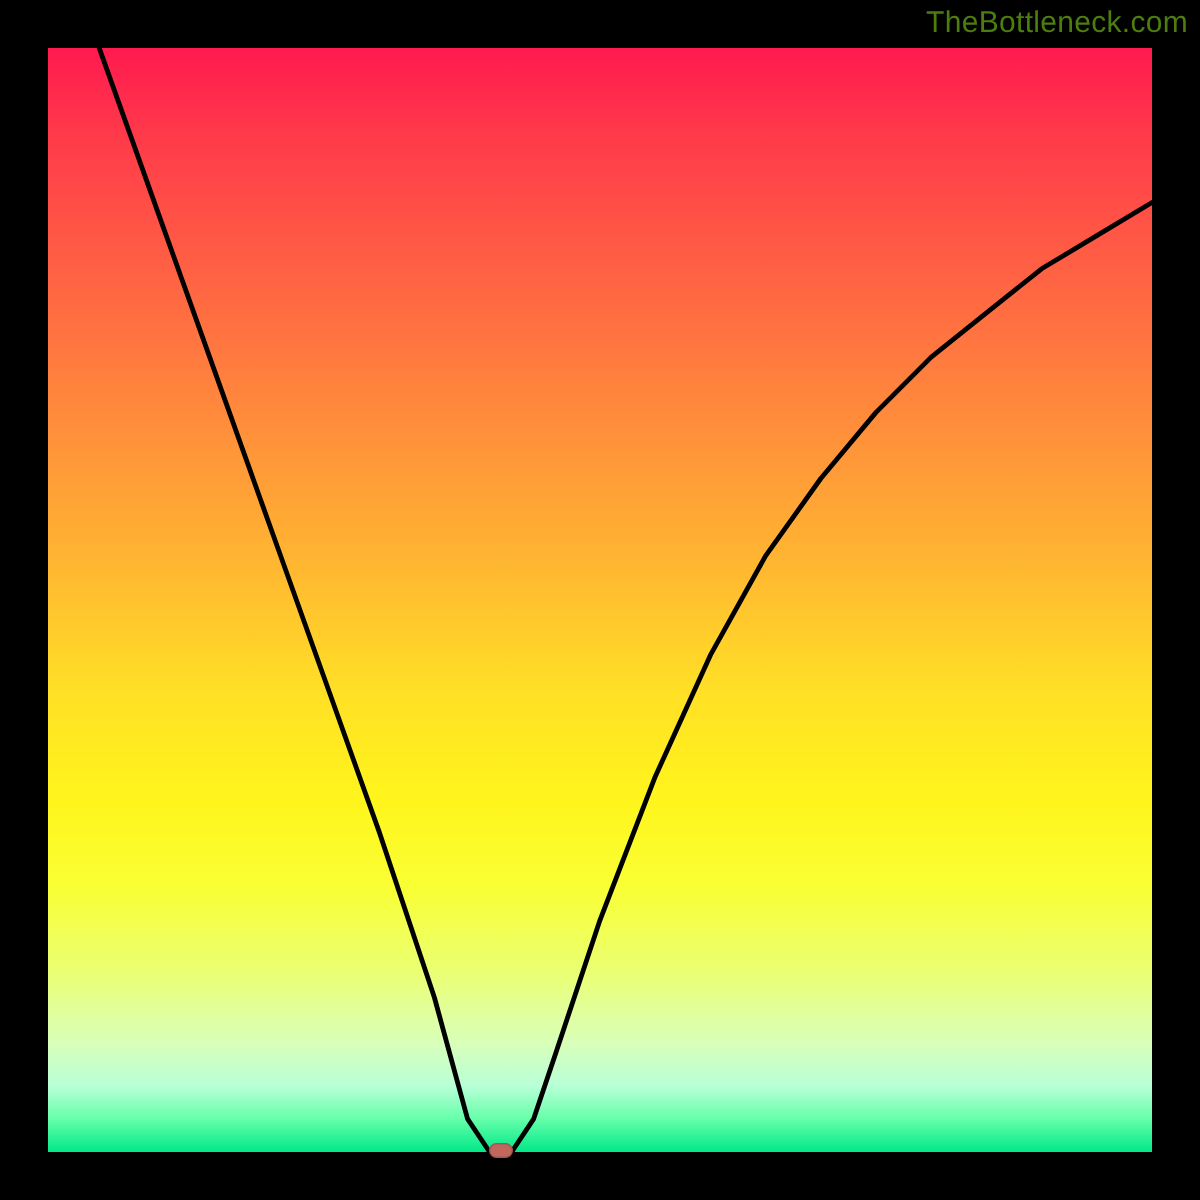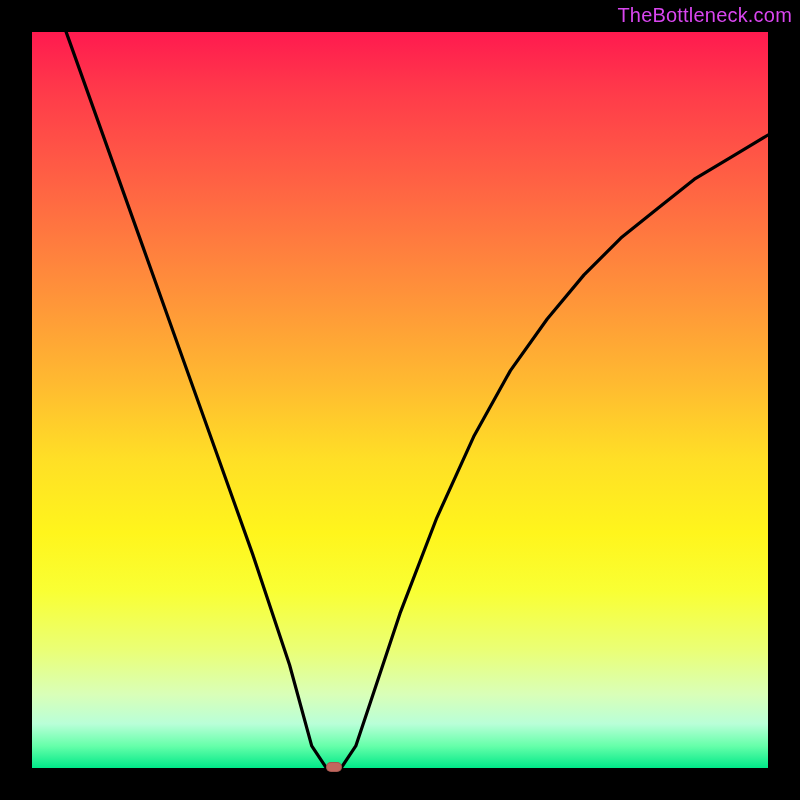--- a/index.html
+++ b/index.html
@@ -46,21 +46,21 @@
     left: 0;
     top: 0;
     width: 736px;
     height: 736px;
     overflow: visible;
   }
   .watermark {
     position: absolute;
     top: 4px;
     right: 8px;
-    color: #d946ef;
+    color: #4d7c0f;
     font-size: 20px;
     letter-spacing: 0.2px;
     font-weight: 400;
     user-select: none;
   }
   .marker {
     position: absolute;
     width: 16px;
     height: 10px;
     border-radius: 5px;

